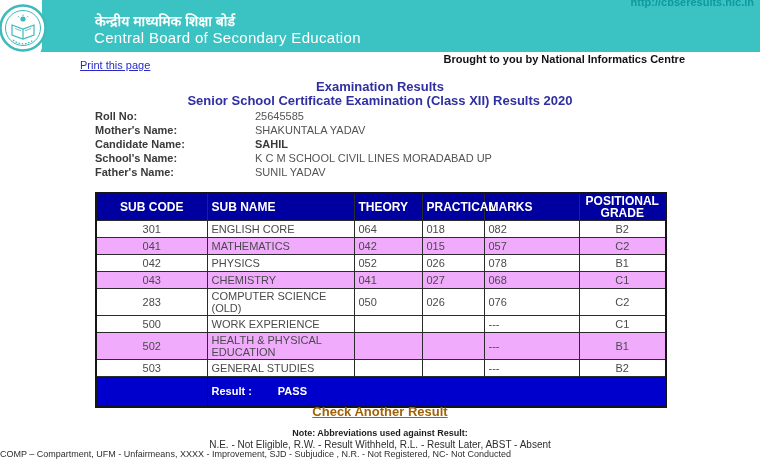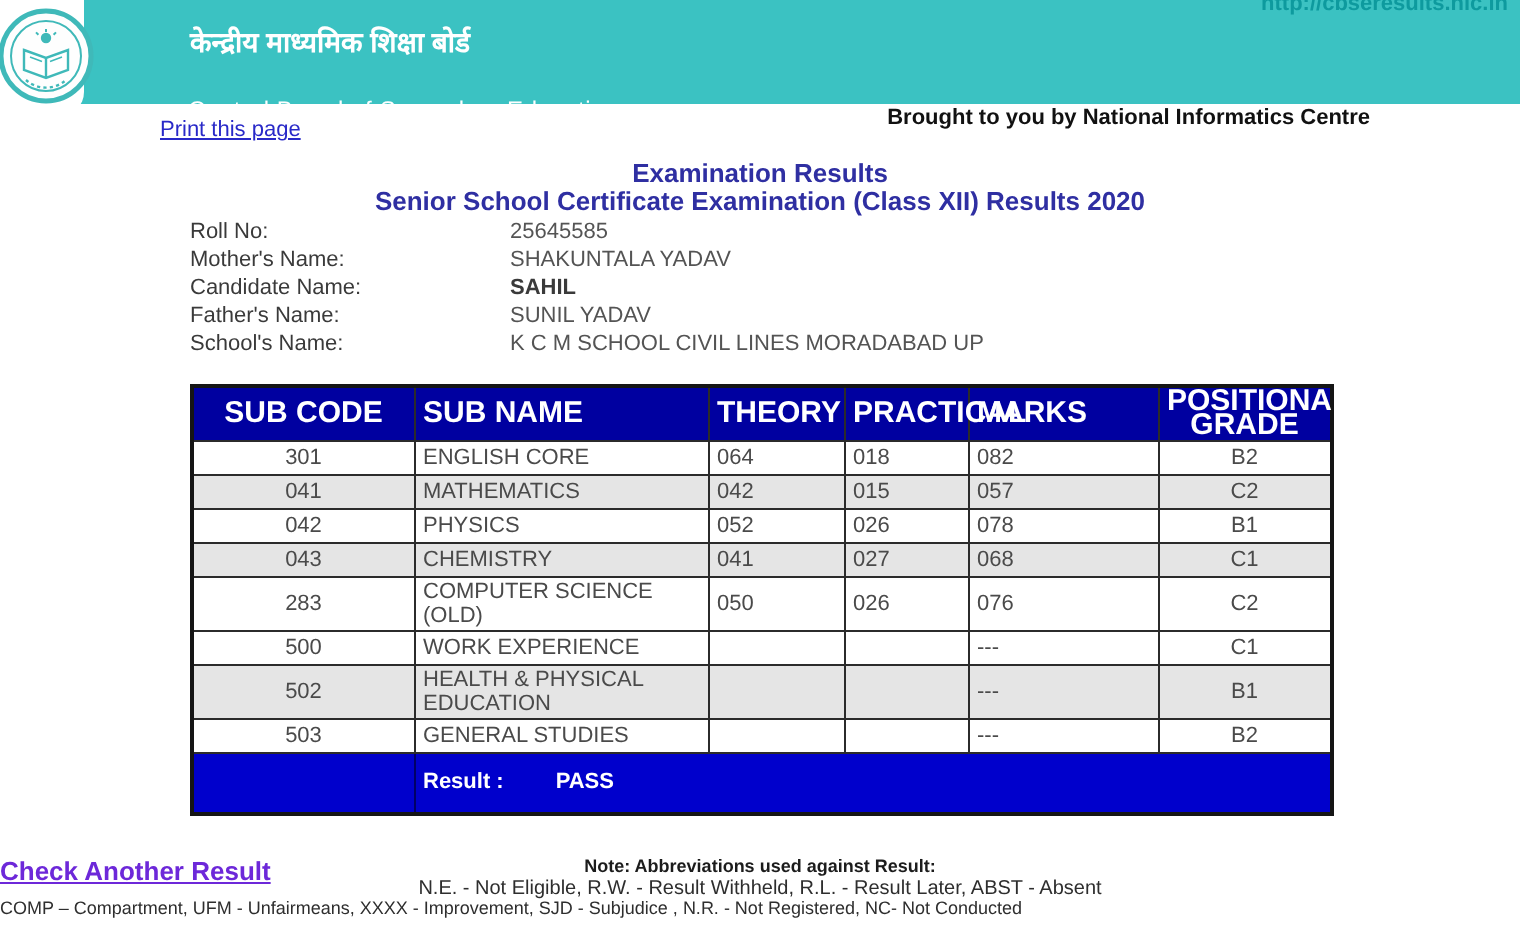--- a/index.html
+++ b/index.html
@@ -7,54 +7,54 @@
     font-family:"Liberation Sans","DejaVu Sans",sans-serif; }
   .page { position:relative; width:760px; height:470px; background:#fff; }
 
   
   .band { position:absolute; left:36px; top:0; right:0; height:52px; background:#3bc2c2; }
   .url-clip { position:absolute; top:0; right:6px; height:11px; overflow:hidden; }
   .url-clip span { display:block; margin-top:-4px; font-size:11px; font-weight:bold; color:#0e9a9e; white-space:nowrap; }
   .logo-box { position:absolute; left:0; top:0; width:42px; height:58px; background:#fff; border-radius:0 0 12px 0; }
   .logo-box svg { position:absolute; left:-1px; top:4px; }
   .title-hi { position:absolute; left:95px; top:11px; font-size:14px; font-weight:bold; color:#fff; }
-  .title-en { position:absolute; left:94px; top:29px; font-size:12px; color:#fff; letter-spacing:.3px;margin-top:19px; }
+  .title-en { position:absolute; left:94px; top:29px; font-size:15px; color:#fff; letter-spacing:.3px; }
 
   
   .print-link { position:absolute; left:80px; top:59px; font-size:11px; color:#2929c8; text-decoration:underline; }
   .brought { position:absolute; right:75px; top:53px; font-size:11px; font-weight:bold; color:#111; }
 
   
   .title1 { position:absolute; left:0; right:0; top:79px; text-align:center; font-size:13px; font-weight:bold; color:#2f2fa2; }
   .title2 { position:absolute; left:0; right:0; top:93px; text-align:center; font-size:13px; font-weight:bold; color:#2f2fa2; }
 
   
   .details { position:absolute; left:95px; top:109px; font-size:11px; }
   .drow { height:14px; line-height:14px; white-space:nowrap; }
-  .dlabel { display:inline-block; width:160px; font-weight:normal; color:#3a3a3a; }
+  .dlabel { display:inline-block; width:160px; font-weight:bold; color:#3a3a3a; }
   .dvalue { color:#545454; }
   .dvalue.b { font-weight:bold; color:#3a3a3a; }
 
   
   table.results { position:absolute; left:95px; top:192px; width:570px; table-layout:fixed;
     border-collapse:collapse; border:2px solid #151515; font-size:11px; }
   col.c1{width:111px} col.c2{width:147px} col.c3{width:68px} col.c4{width:62px} col.c5{width:95px} col.c6{width:87px}
   .results th, .results td { border:1px solid #2b2b2b; padding:1px 4px; }
-  .results thead th { background:#0000a0; color:#fff; height:26px; font-size:15px; line-height:12px; font-weight:bold; text-align:left; }
+  .results thead th { background:#0000a0; color:#fff; height:26px; font-size:12px; line-height:12px; font-weight:bold; text-align:left; }
   .results thead th:nth-child(1), .results thead th:nth-child(6) { text-align:center; }
   .results tbody td { color:#4a4a4a; height:17px; text-align:left; background:#fff; }
   .results tbody td:nth-child(1), .results tbody td:nth-child(6) { text-align:center; }
-  .results tbody tr.shaded td { background:#e5e5e5; }
+  .results tbody tr.shaded td { background:#f0abfc; }
   .results tfoot td { background:#0000cc; border:1px solid #0000cc; color:#fff; font-weight:bold; height:30px; }
   .results tfoot td.rr-spacer { border-right:1px solid #000066; }
   .results tfoot .pass { margin-left:26px; }
 
   
-  .check-another { position:absolute; left:0; right:0; top:404px; text-align:left; font-size:13px;
-    font-weight:bold; color:#6d28d9; text-decoration:underline; display:block;margin-top:24px; }
+  .check-another { position:absolute; left:0; right:0; top:404px; text-align:center; font-size:13px;
+    font-weight:bold; color:#a16207; text-decoration:underline; display:block; }
   .note-title { position:absolute; left:0; right:0; top:428px; text-align:center; font-size:9px; font-weight:bold; color:#1c1c1c; }
   .note-line1 { position:absolute; left:0; right:0; top:439px; text-align:center; font-size:10px; color:#2e2e2e; }
   .note-line2 { position:absolute; left:0; right:0; top:449px; text-align:left; font-size:9px; color:#2e2e2e; }
 </style>
 </head>
 <body>
 
 <div class="page">
 
   <div class="band"></div>
@@ -82,22 +82,22 @@
   <a href="#" class="print-link">Print this page</a>
   <div class="brought">Brought to you by National Informatics Centre</div>
 
   <div class="title1">Examination Results</div>
   <div class="title2">Senior School Certificate Examination (Class XII) Results 2020</div>
 
   <div class="details" id="details">
       <div class="drow"><span class="dlabel">Roll No:</span><span class="dvalue">25645585</span></div>
       <div class="drow"><span class="dlabel">Mother's Name:</span><span class="dvalue">SHAKUNTALA YADAV</span></div>
       <div class="drow"><span class="dlabel">Candidate Name:</span><span class="dvalue b">SAHIL</span></div>
+      <div class="drow"><span class="dlabel">School's Name:</span><span class="dvalue">K C M SCHOOL CIVIL LINES MORADABAD UP</span></div>
       <div class="drow"><span class="dlabel">Father's Name:</span><span class="dvalue">SUNIL YADAV</span></div>
-      <div class="drow"><span class="dlabel">School's Name:</span><span class="dvalue">K C M SCHOOL CIVIL LINES MORADABAD UP</span></div>
     </div>
 
   <table class="results">
     <colgroup>
       <col class="c1">
         <col class="c2">
         <col class="c3">
         <col class="c4">
         <col class="c5">
         <col class="c6">

